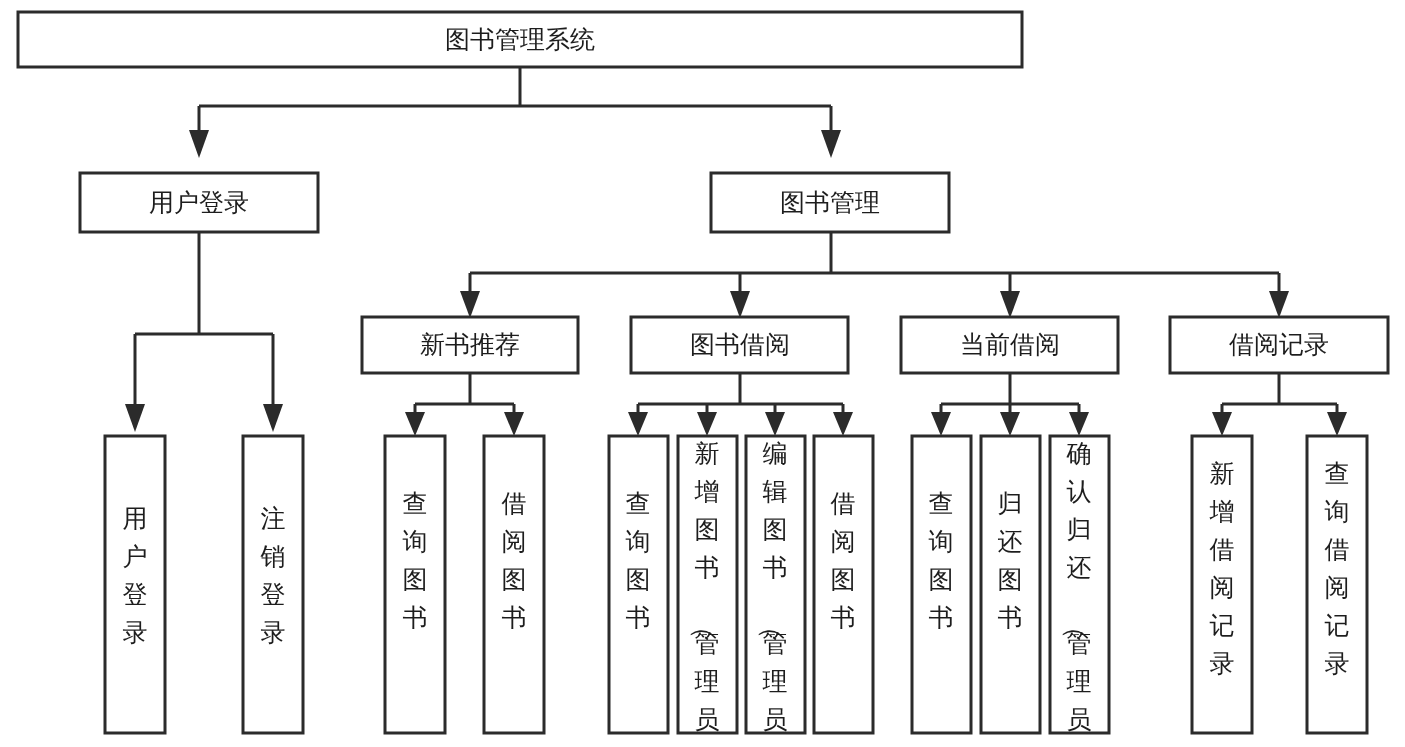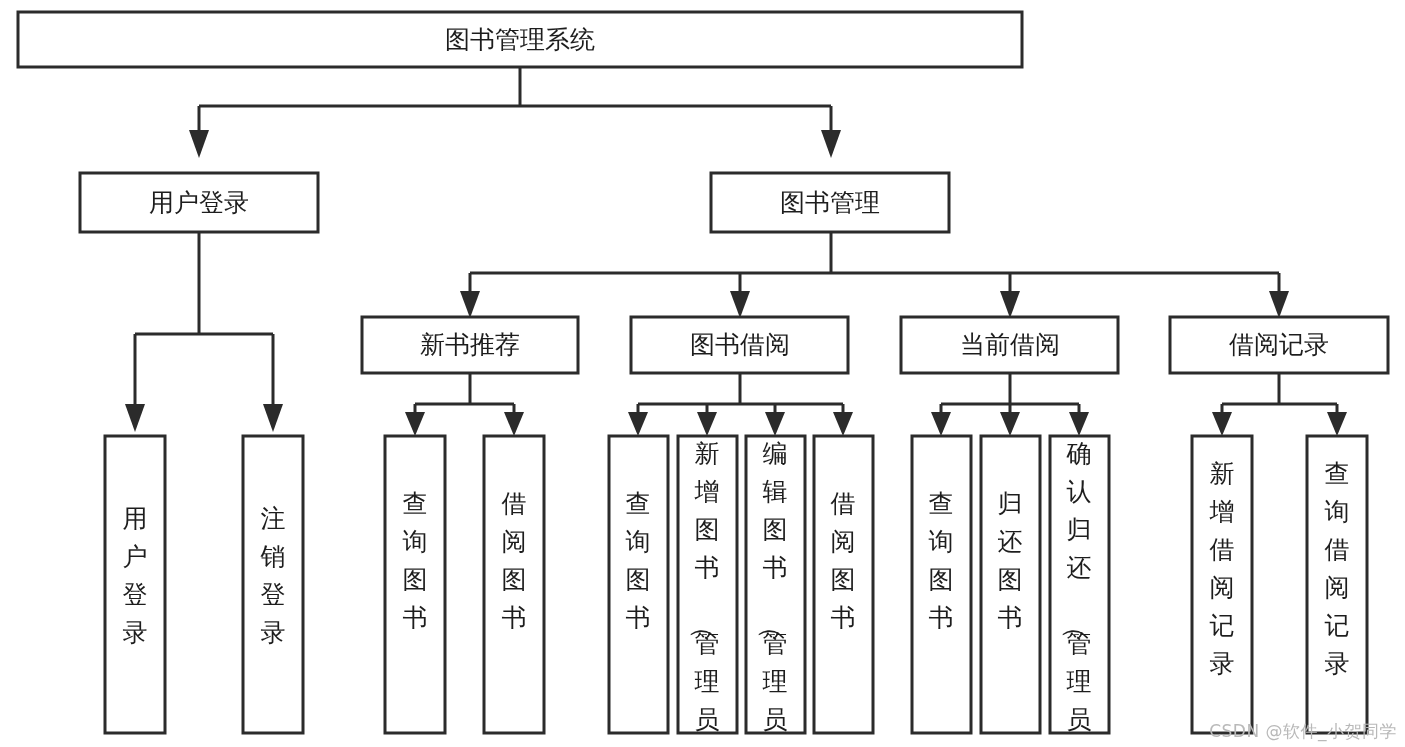--- a/index.html
+++ b/index.html
@@ -190,14 +190,13 @@
       <rect class="node-box" x="1192" y="436" width="60" height="297"></rect>
       <text class="node-label-v" x="1222" y="482"><tspan x="1222" dy="0">新</tspan><tspan x="1222" dy="38">增</tspan><tspan x="1222" dy="38">借</tspan><tspan x="1222" dy="38">阅</tspan><tspan x="1222" dy="38">记</tspan><tspan x="1222" dy="38">录</tspan></text>
     </g>
     <g>
       <rect class="node-box" x="1307" y="436" width="60" height="297"></rect>
       <text class="node-label-v" x="1337" y="482"><tspan x="1337" dy="0">查</tspan><tspan x="1337" dy="38">询</tspan><tspan x="1337" dy="38">借</tspan><tspan x="1337" dy="38">阅</tspan><tspan x="1337" dy="38">记</tspan><tspan x="1337" dy="38">录</tspan></text>
     </g>
 
   </svg>
 
-  <div class="watermark">CSDN @软件_小贺同学</div>
 </div>
 
 </body></html>

